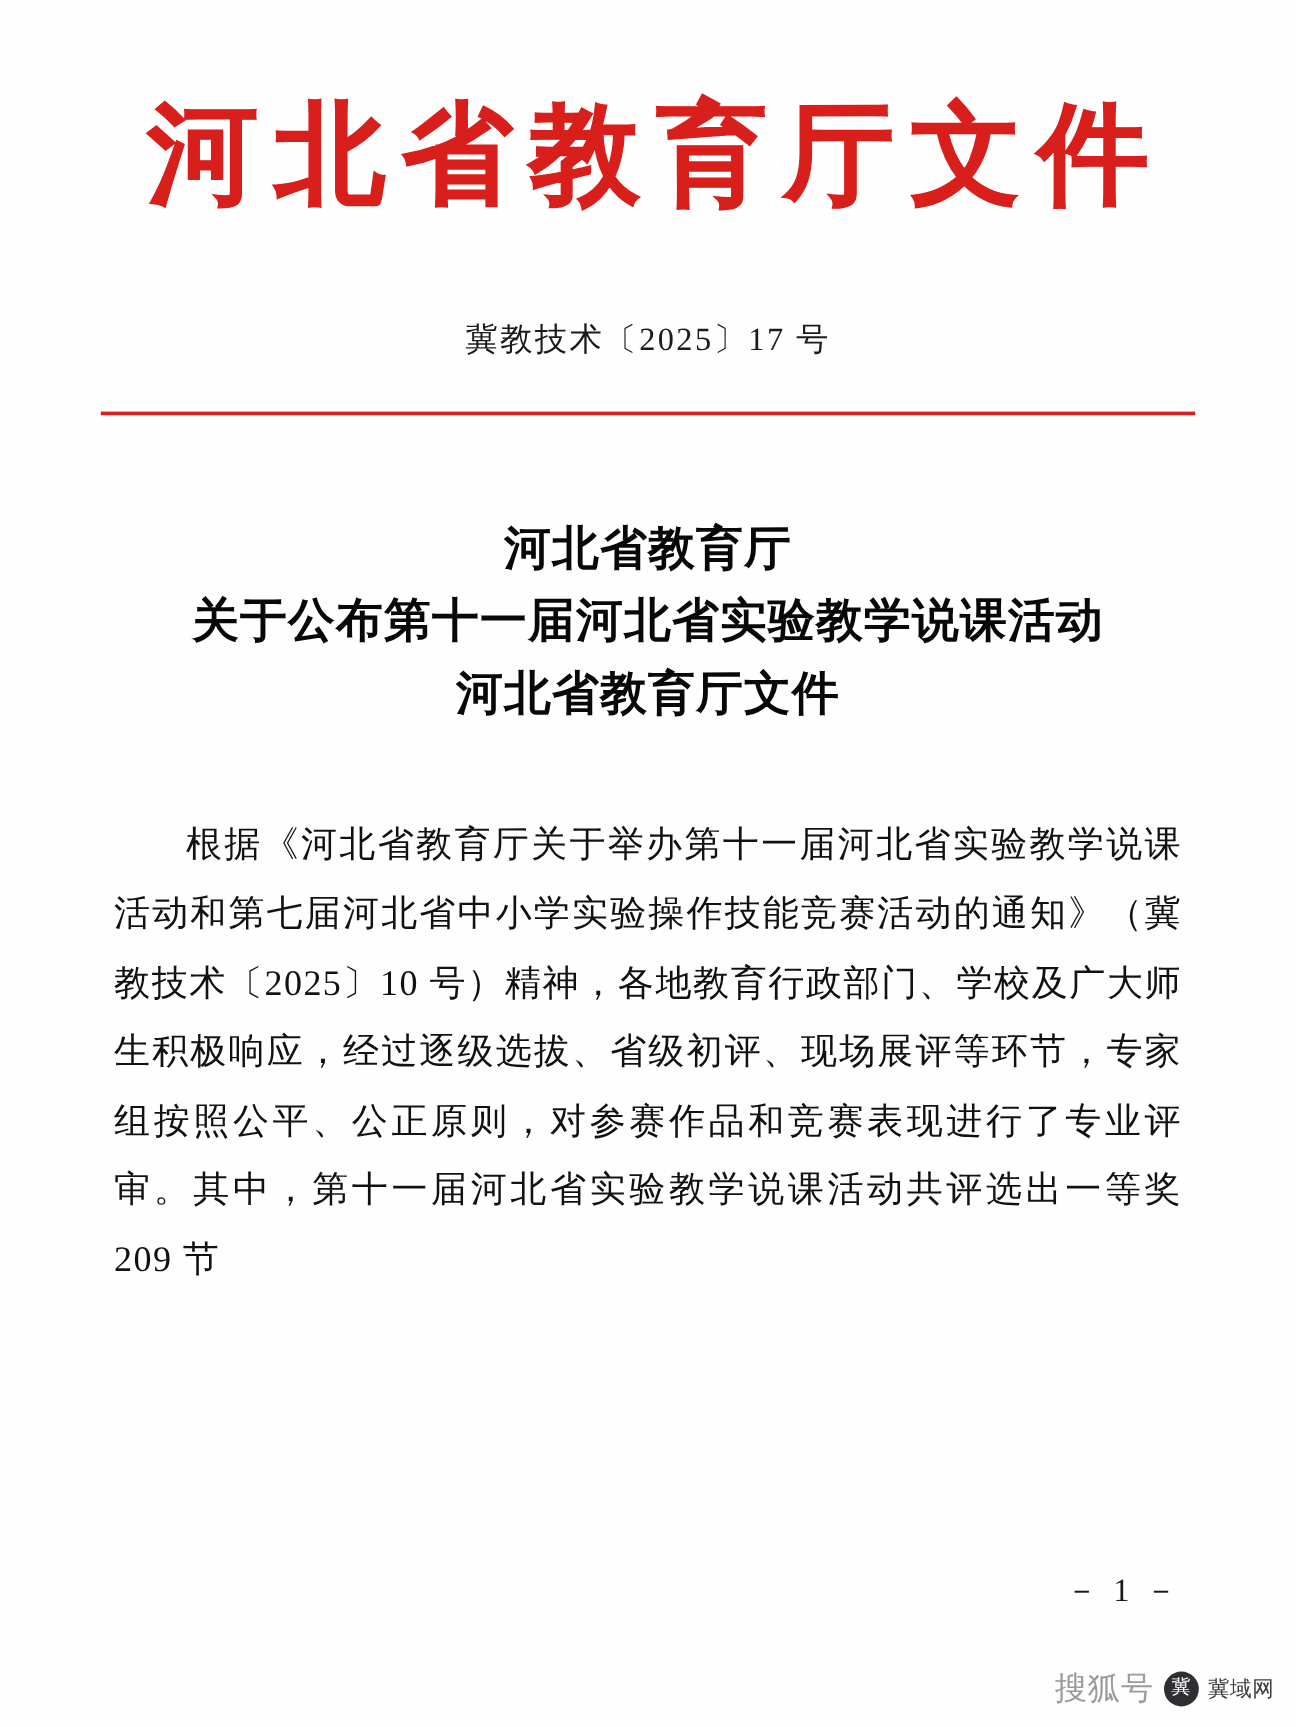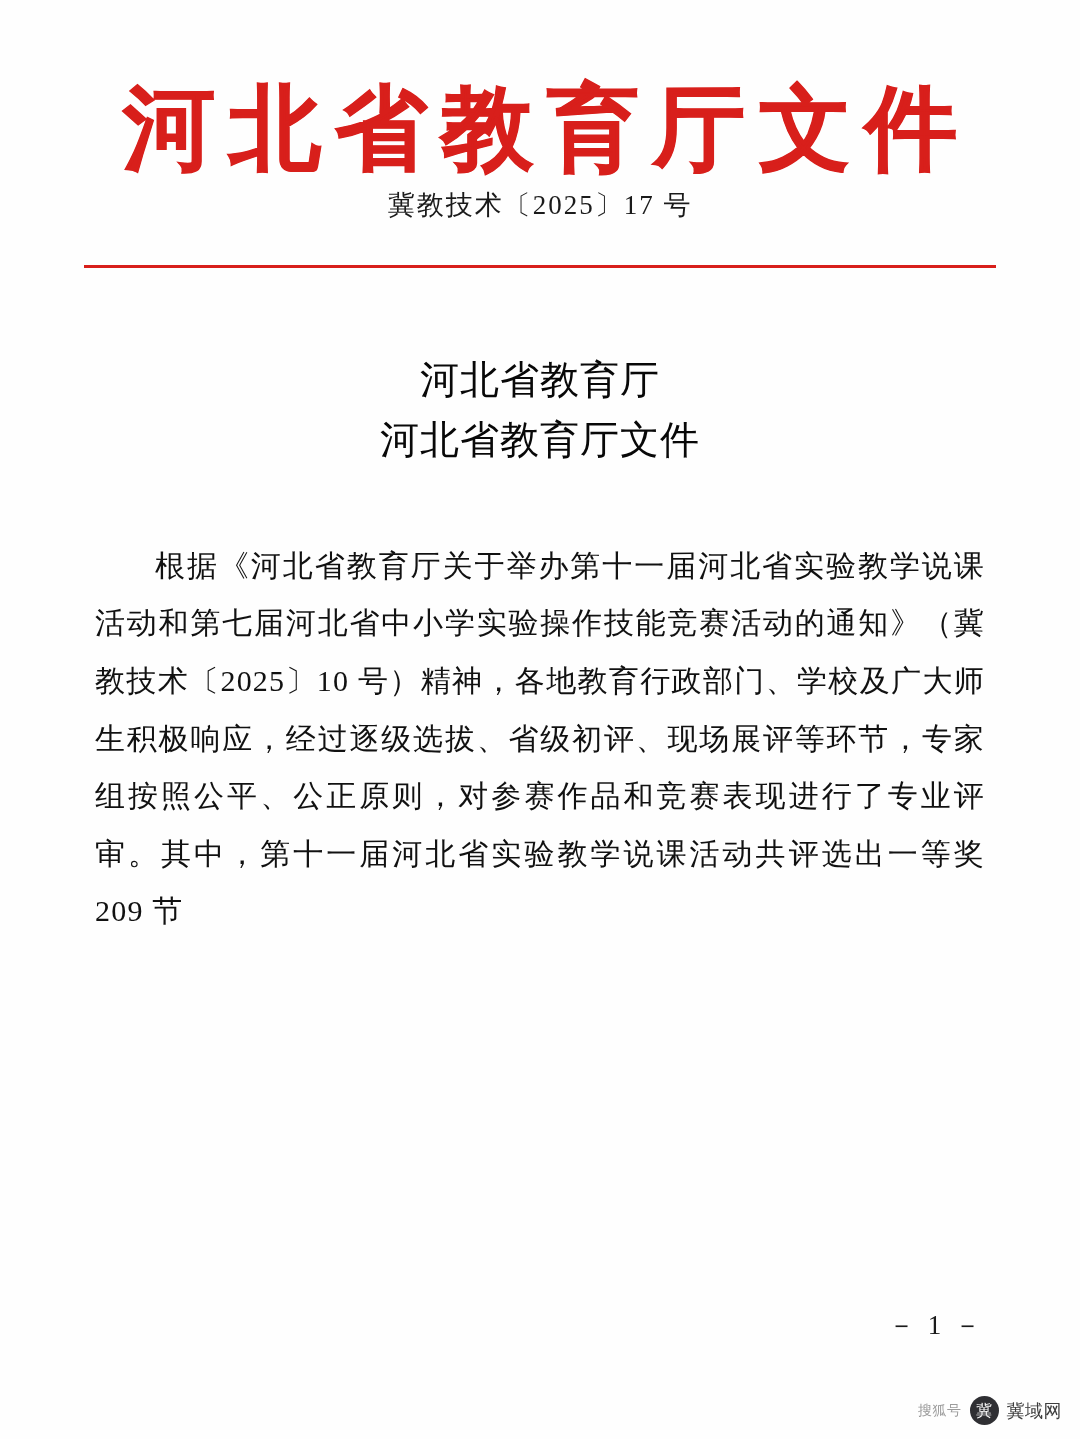--- a/index.html
+++ b/index.html
@@ -36,39 +36,40 @@
     font-size: 92px;
     letter-spacing: 14px;
     line-height: 1.25;
     text-indent: 14px;
     -webkit-text-stroke: 1px #d81f1b;
   }
 
   
   .doc-number {
     text-align: center;
+    margin-top: 78px;
     font-size: 27px;
     letter-spacing: 2px;
     color: #1a1a1a;
     font-family: "Liberation Serif", "DejaVu Serif", serif;
   }
 
   
   .red-rule {
     margin: 42px auto 0 auto;
     width: 912px;
     height: 3px;
     background: #d81f1b;
   }
 
   
   .title-block {
     margin-top: 82px;
     text-align: center;
-    font-weight: 400;
+    font-weight: 700;
     font-size: 39px;
     line-height: 1.55;
     letter-spacing: 1px;
     color: #080808;
   }
   .title-line {
     display: block;
   }
 
   
@@ -102,21 +103,21 @@
   .source-badge {
     position: absolute;
     right: 18px;
     bottom: 14px;
     display: flex;
     align-items: center;
     gap: 8px;
     font-family: "Liberation Sans", sans-serif;
   }
   .source-label {
-    font-size: 14px;
+    font-size: 27px;
     color: #9b9b9b;
     letter-spacing: 0.5px;
   }
   .source-avatar {
     width: 29px;
     height: 29px;
     border-radius: 50%;
     background: #2f2f33;
     display: flex;
     align-items: center;
@@ -139,20 +140,21 @@
   <div class="masthead">
     <div class="masthead-title">河北省教育厅文件</div>
   </div>
 
   <div class="doc-number">冀教技术〔2025〕17 号</div>
 
   <div class="red-rule"></div>
 
   <div class="title-block">
     <span class="title-line">河北省教育厅</span>
+    <span class="title-line">关于公布第十一届河北省实验教学说课活动</span>
     <span class="title-line">河北省教育厅文件</span>
   </div>
 
   <div class="body-block">
     <p class="para indent">根据《河北省教育厅关于举办第十一届河北省实验教学说课活动和第七届河北省中小学实验操作技能竞赛活动的通知》（冀教技术〔2025〕10 号）精神，各地教育行政部门、学校及广大师生积极响应，经过逐级选拔、省级初评、现场展评等环节，专家组按照公平、公正原则，对参赛作品和竞赛表现进行了专业评审。其中，第十一届河北省实验教学说课活动共评选出一等奖 209 节</p>
   </div>
 
   <div class="page-number">－ 1 －</div>
 
   <div class="source-badge">

